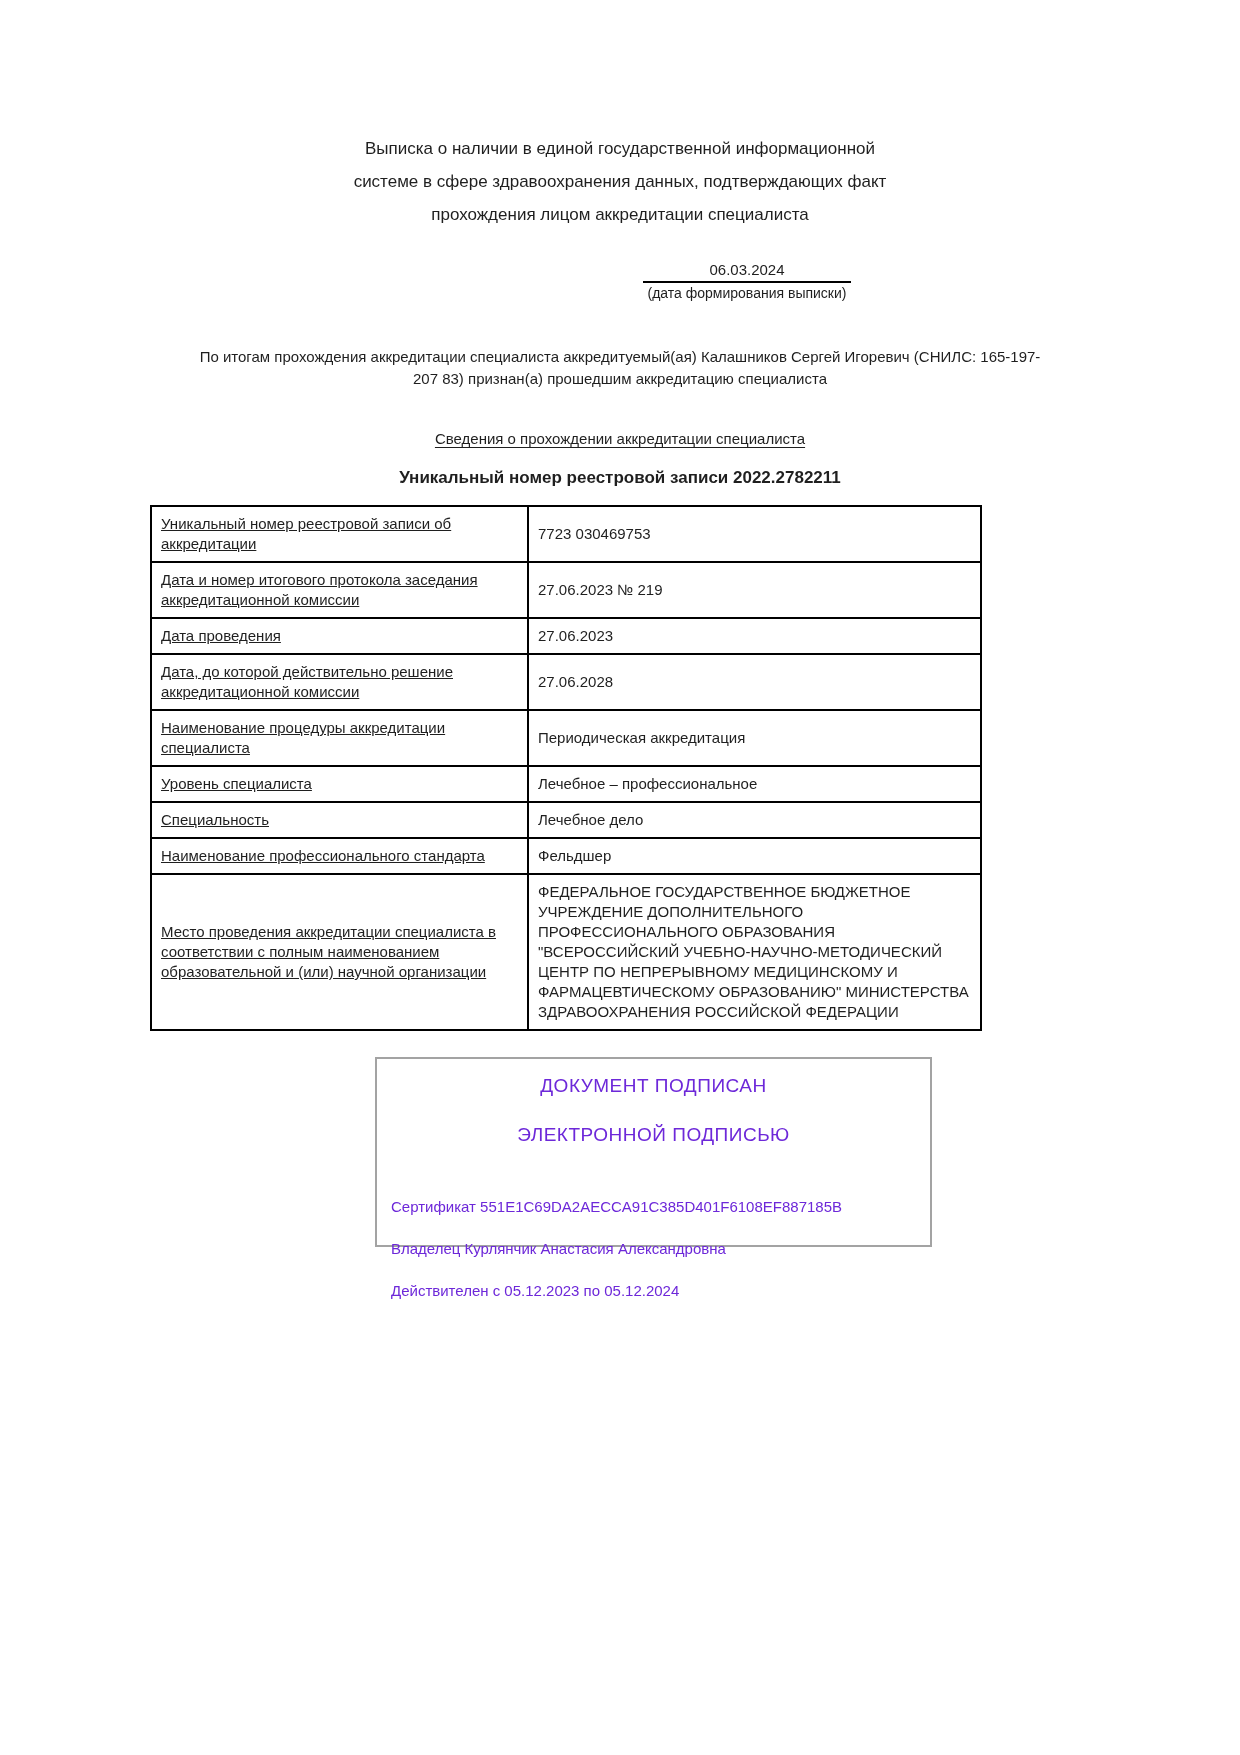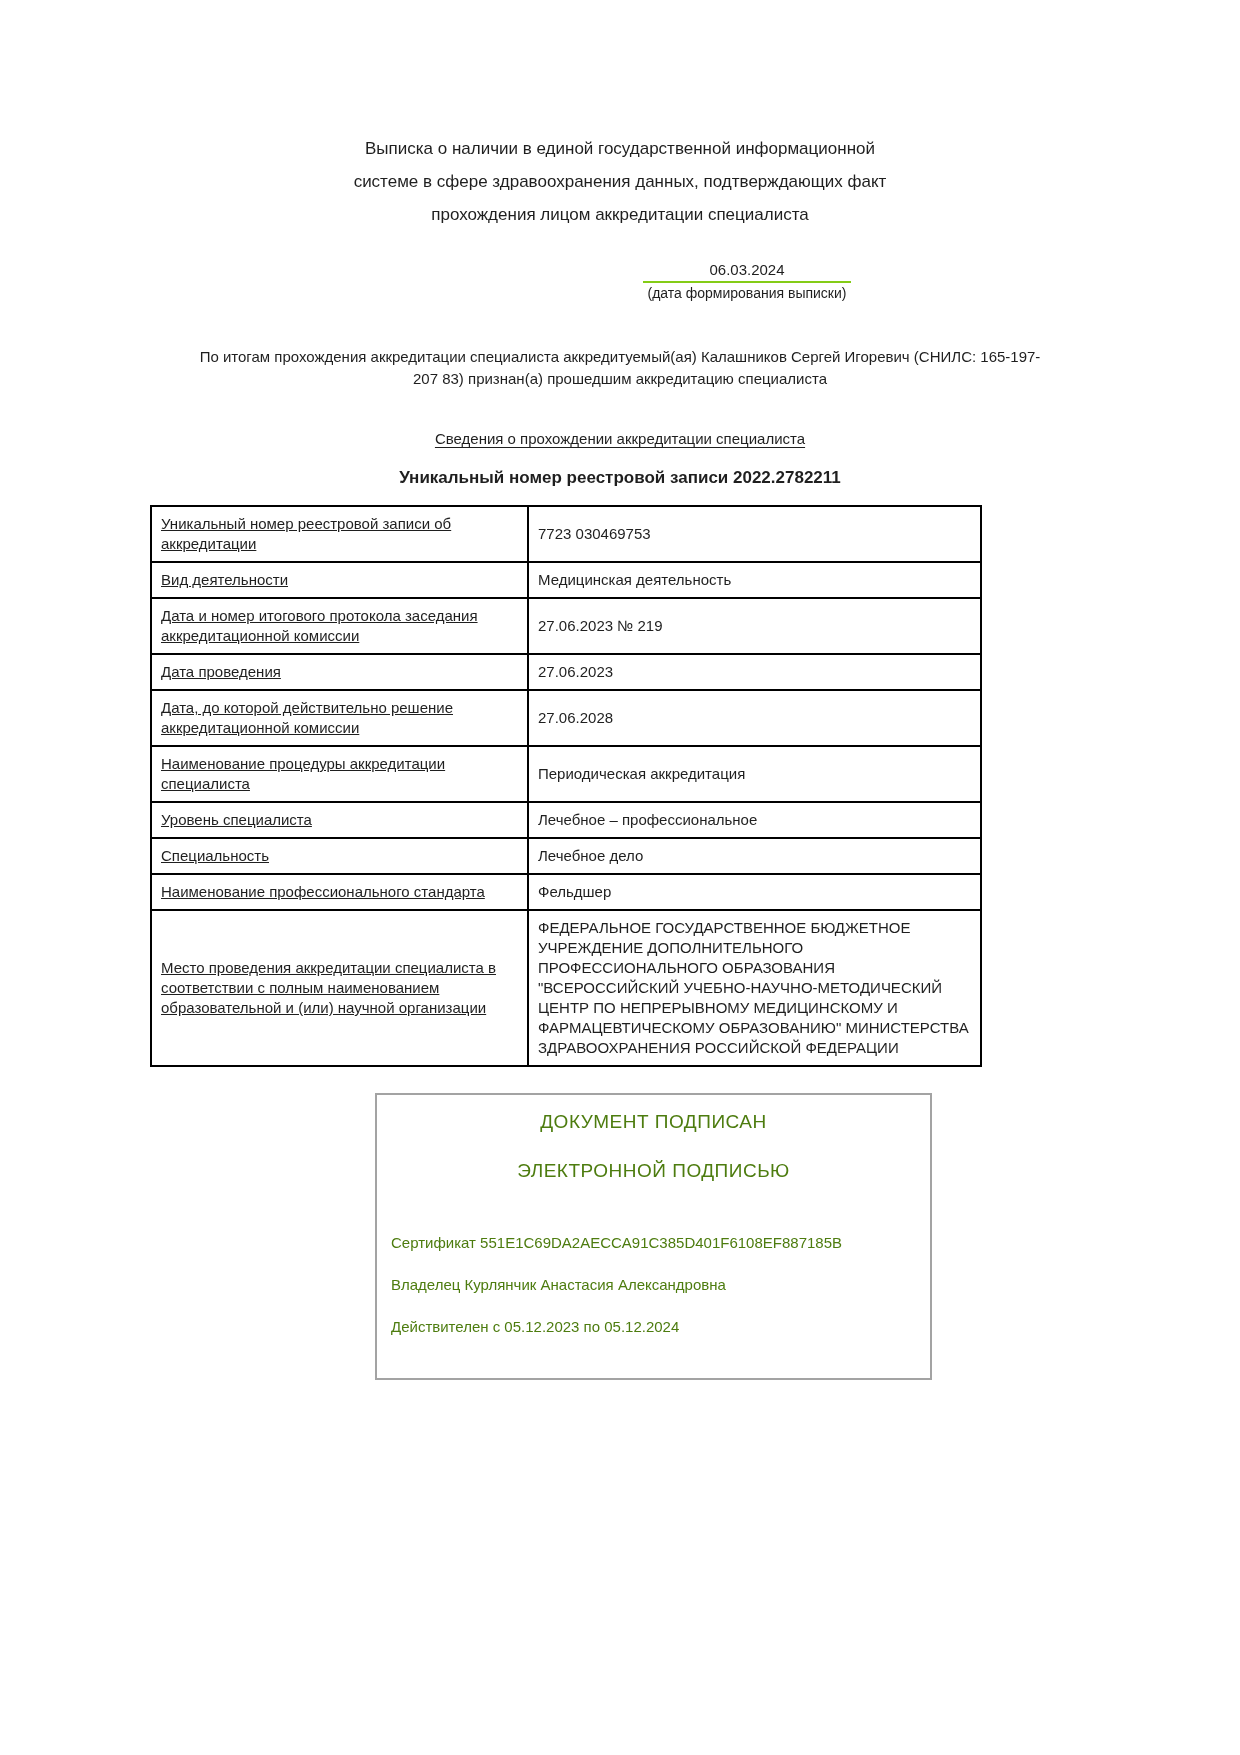--- a/index.html
+++ b/index.html
@@ -30,21 +30,21 @@
   .date-block {
     margin-left: 643px;
     margin-top: 30px;
     width: 208px;
     text-align: center;
   }
   .date-value {
     display: block;
     font-size: 15px;
     padding-bottom: 3px;
-    border-bottom: 2px solid #84cc16;
+    border-bottom: 2px solid #000000;
   }
   .date-caption {
     display: block;
     font-size: 14px;
     padding-top: 2px;
     white-space: nowrap;
   }
   
   .intro {
     margin: 45px auto 0;
@@ -80,23 +80,23 @@
     border: 2px solid #000000;
     padding: 7px 10px 7px 9px;
     vertical-align: middle;
   }
   .acc-table td.label-cell { width: 377px; text-decoration: underline; }
   
   .sig-box {
     margin-left: 375px;
     margin-top: 26px;
     width: 557px;
-    height: 287px;
+    height: 190px;
     border: 2px solid #a3a3a3;
-    color: #4d7c0f;
+    color: #6d28d9;
     padding: 12px 14px;
   }
   .sig-title {
     text-align: center;
     font-size: 19px;
     letter-spacing: 0.5px;
     line-height: 22px;
   }
   .sig-title.line1 { margin-top: 4px; }
   .sig-title.line2 { margin-top: 27px; }
@@ -124,24 +124,20 @@
 
   <div class="section-heading">Сведения о прохождении аккредитации специалиста</div>
 
   <div class="registry-heading">Уникальный номер реестровой записи 2022.2782211</div>
 
   <table class="acc-table">
     <tbody>
         <tr>
           <td class="label-cell">Уникальный номер реестровой записи об аккредитации</td>
           <td class="value-cell">7723 030469753</td>
-        </tr>
-        <tr>
-          <td class="label-cell">Вид деятельности</td>
-          <td class="value-cell">Медицинская деятельность</td>
         </tr>
         <tr>
           <td class="label-cell">Дата и номер итогового протокола заседания аккредитационной комиссии</td>
           <td class="value-cell">27.06.2023 № 219</td>
         </tr>
         <tr>
           <td class="label-cell">Дата проведения</td>
           <td class="value-cell">27.06.2023</td>
         </tr>
         <tr>

